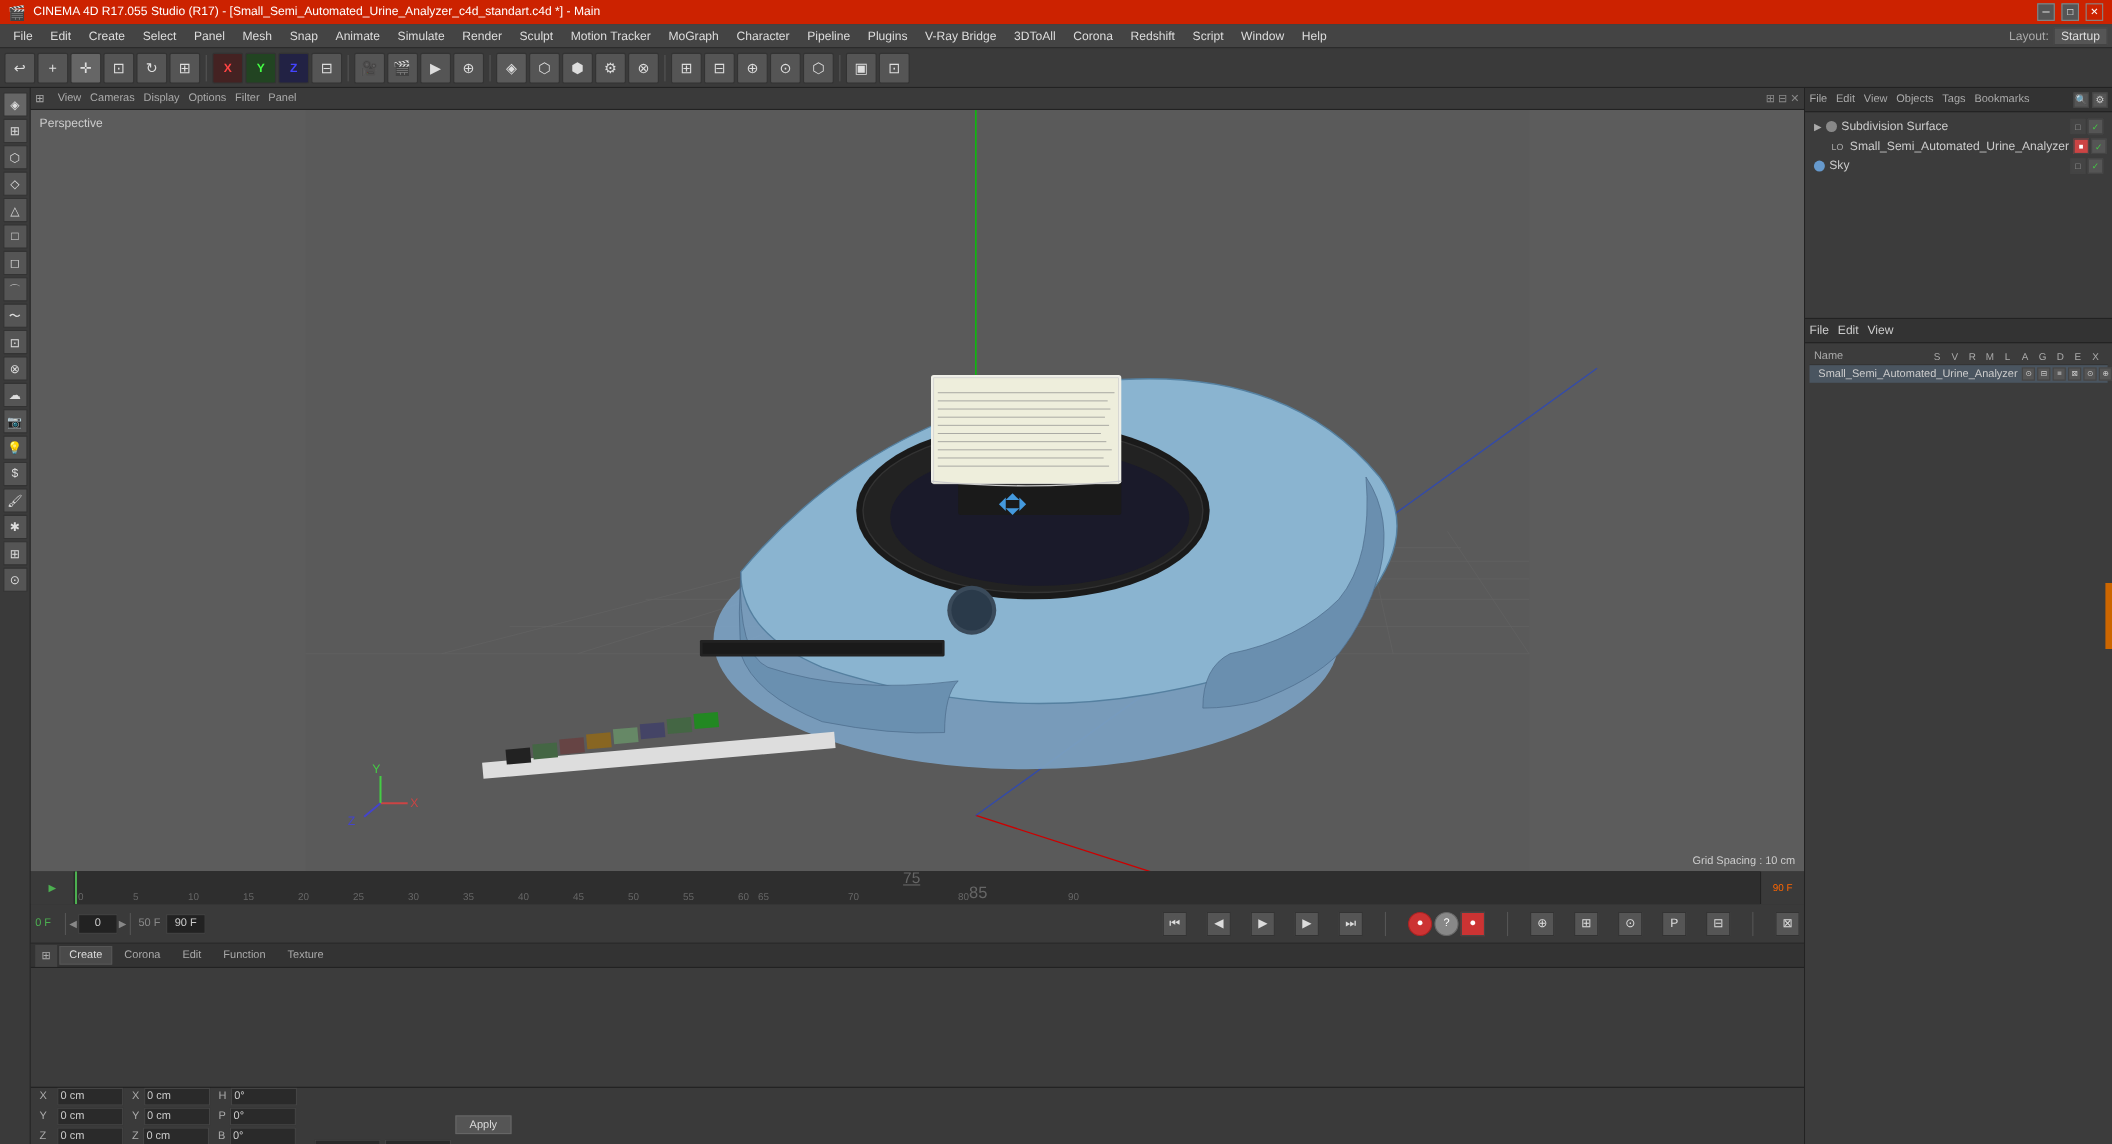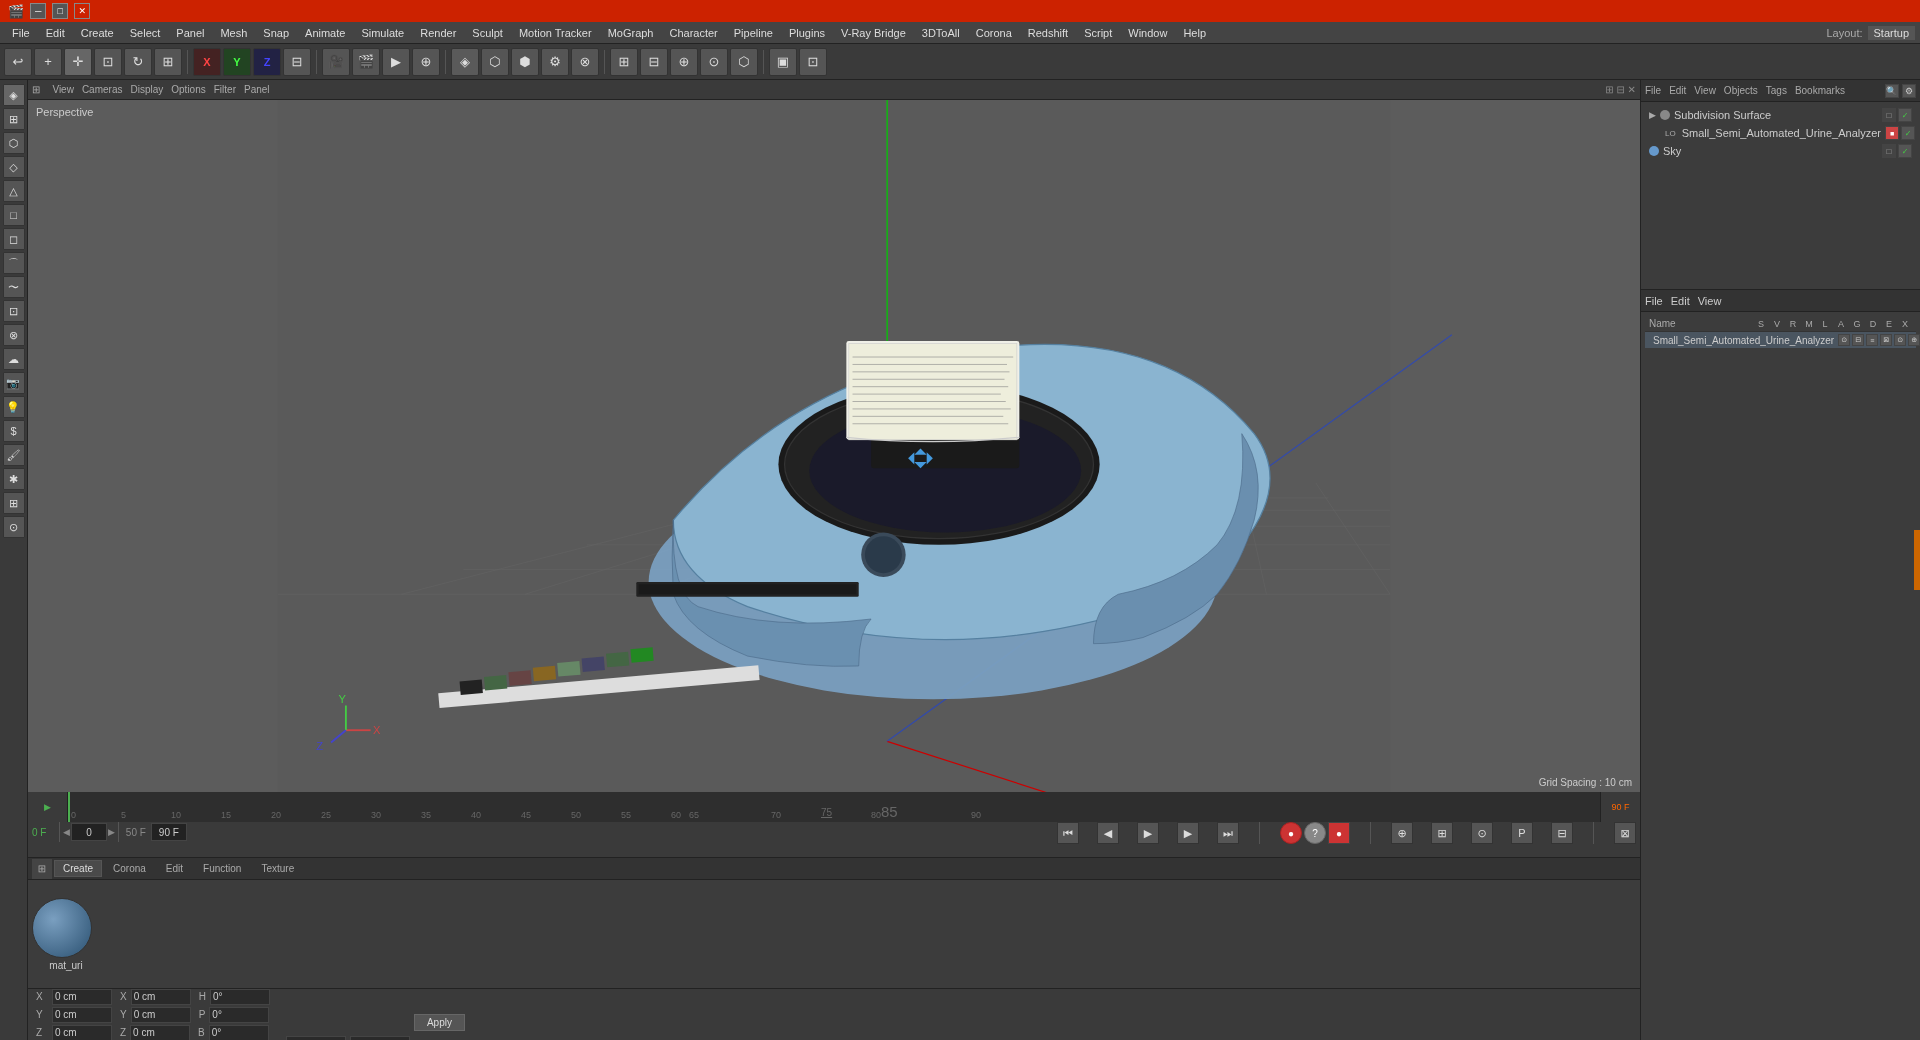--- a/index.html
+++ b/index.html
@@ -123,21 +123,21 @@
       display: flex; align-items: center;
     }
     #timeline-ruler {
       flex: 1; height: 30px; background: #2e2e2e; position: relative; overflow: hidden;
       display: flex; align-items: flex-end;
     }
 
     
     #playback-bar {
       width: 100%; height: 36px; background: #3a3a3a;
-      display: flex; align-items: flex-start; padding: 0 4px; gap: 18px;
+      display: flex; align-items: center; padding: 0 4px; gap: 18px;
       border-bottom: 1px solid #222;
     }
     .pb-btn {
       width: 22px; height: 22px; background: #555; border: 1px solid #333;
       display: flex; align-items: center; justify-content: center;
       color: #ddd; font-size: 11px; cursor: pointer;
     }
     .pb-sep { width: 1px; height: 22px; background: #555; margin: 0 2px; }
 
     
@@ -196,20 +196,21 @@
     .world-select {
       background: #2a2a2a; border: 1px solid #444; color: #ccc;
       font-size: 10px; padding: 1px 4px; width: 60px; margin-top: 43px;
     }
   </style>
 </head>
 <body>
 
 <div id="titlebar">
   <span class="icon" style="margin-right:6px; font-size:13px;">🎬</span>
+  <span class="title">CINEMA 4D R17.055 Studio (R17) - [Small_Semi_Automated_Urine_Analyzer_c4d_standart.c4d *] - Main</span>
   <div class="win-controls">
     <div class="win-btn">─</div>
     <div class="win-btn">□</div>
     <div class="win-btn" style="background:#cc2200;">✕</div>
   </div>
 </div>
 
 <div id="menubar">
   <span class="menu-item">File</span>
   <span class="menu-item">Edit</span>
@@ -427,21 +428,21 @@
         <span style="position:absolute; left:253px; bottom:2px; font-size:9px; color:#666;">25</span>
         <span style="position:absolute; left:303px; bottom:2px; font-size:9px; color:#666;">30</span>
         <span style="position:absolute; left:353px; bottom:2px; font-size:9px; color:#666;">35</span>
         <span style="position:absolute; left:403px; bottom:2px; font-size:9px; color:#666;">40</span>
         <span style="position:absolute; left:453px; bottom:2px; font-size:9px; color:#666;">45</span>
         <span style="position:absolute; left:503px; bottom:2px; font-size:9px; color:#666;">50</span>
         <span style="position:absolute; left:553px; bottom:2px; font-size:9px; color:#666;">55</span>
         <span style="position:absolute; left:603px; bottom:2px; font-size:9px; color:#666;">60</span>
         <span style="position:absolute; left:621px; bottom:2px; font-size:9px; color:#666;">65</span>
         <span style="position:absolute; left:703px; bottom:2px; font-size:9px; color:#666;">70</span>
-        <span style="position:absolute; left:753px; bottom:4px; font-size:10px; color:#666;text-decoration:underline;">75</span>
+        <span style="position:absolute; left:753px; bottom:16px; font-size:14px; color:#666;text-decoration:underline;">75</span>
         <span style="position:absolute; left:803px; bottom:2px; font-size:9px; color:#666;">80</span>
         <span style="position:absolute; left:813px; bottom:2px; font-size:15px; color:#666;">85</span>
         <span style="position:absolute; left:903px; bottom:2px; font-size:9px; color:#666;">90</span>
       </div>
       <div style="width:40px; height:30px; background:#3a3a3a; display:flex; align-items:center; justify-content:center; border-left:1px solid #222;">
         <span style="font-size:9px; color:#ff6600;">90 F</span>
       </div>
     </div>
 
     <div id="playback-bar">
@@ -483,26 +484,20 @@
     </div>
 
     <div id="material-area">
       <div id="material-tabs">
         <div style="width:20px; height:20px; background:#444; display:flex; align-items:center; justify-content:center; cursor:pointer; font-size:10px; color:#aaa;">⊞</div>
         <div class="mat-tab active">Create</div>
         <div class="mat-tab">Corona</div>
         <div class="mat-tab">Edit</div>
         <div class="mat-tab">Function</div>
         <div class="mat-tab">Texture</div>
-      </div>
-      <div id="material-content">
-        <div style="display:flex; flex-direction:column; align-items:center;">
-          <div class="material-ball"></div>
-          <div class="mat-name">mat_uri</div>
-        </div>
       </div>
     </div>
 
     <div id="coords-bar" style="height:52px; display:flex; align-items:center; padding: 2px 8px; gap:8px;">
       <div style="display:flex; flex-direction:column; gap:2px;">
         <div class="coord-row">
           <span class="coord-label">X</span>
           <input type="text" class="coord-input" value="0 cm" style="">
           <span style="color:#aaa; font-size:10px; margin-left:4px;">X</span>
           <input type="text" class="coord-input" value="0 cm" style="">

